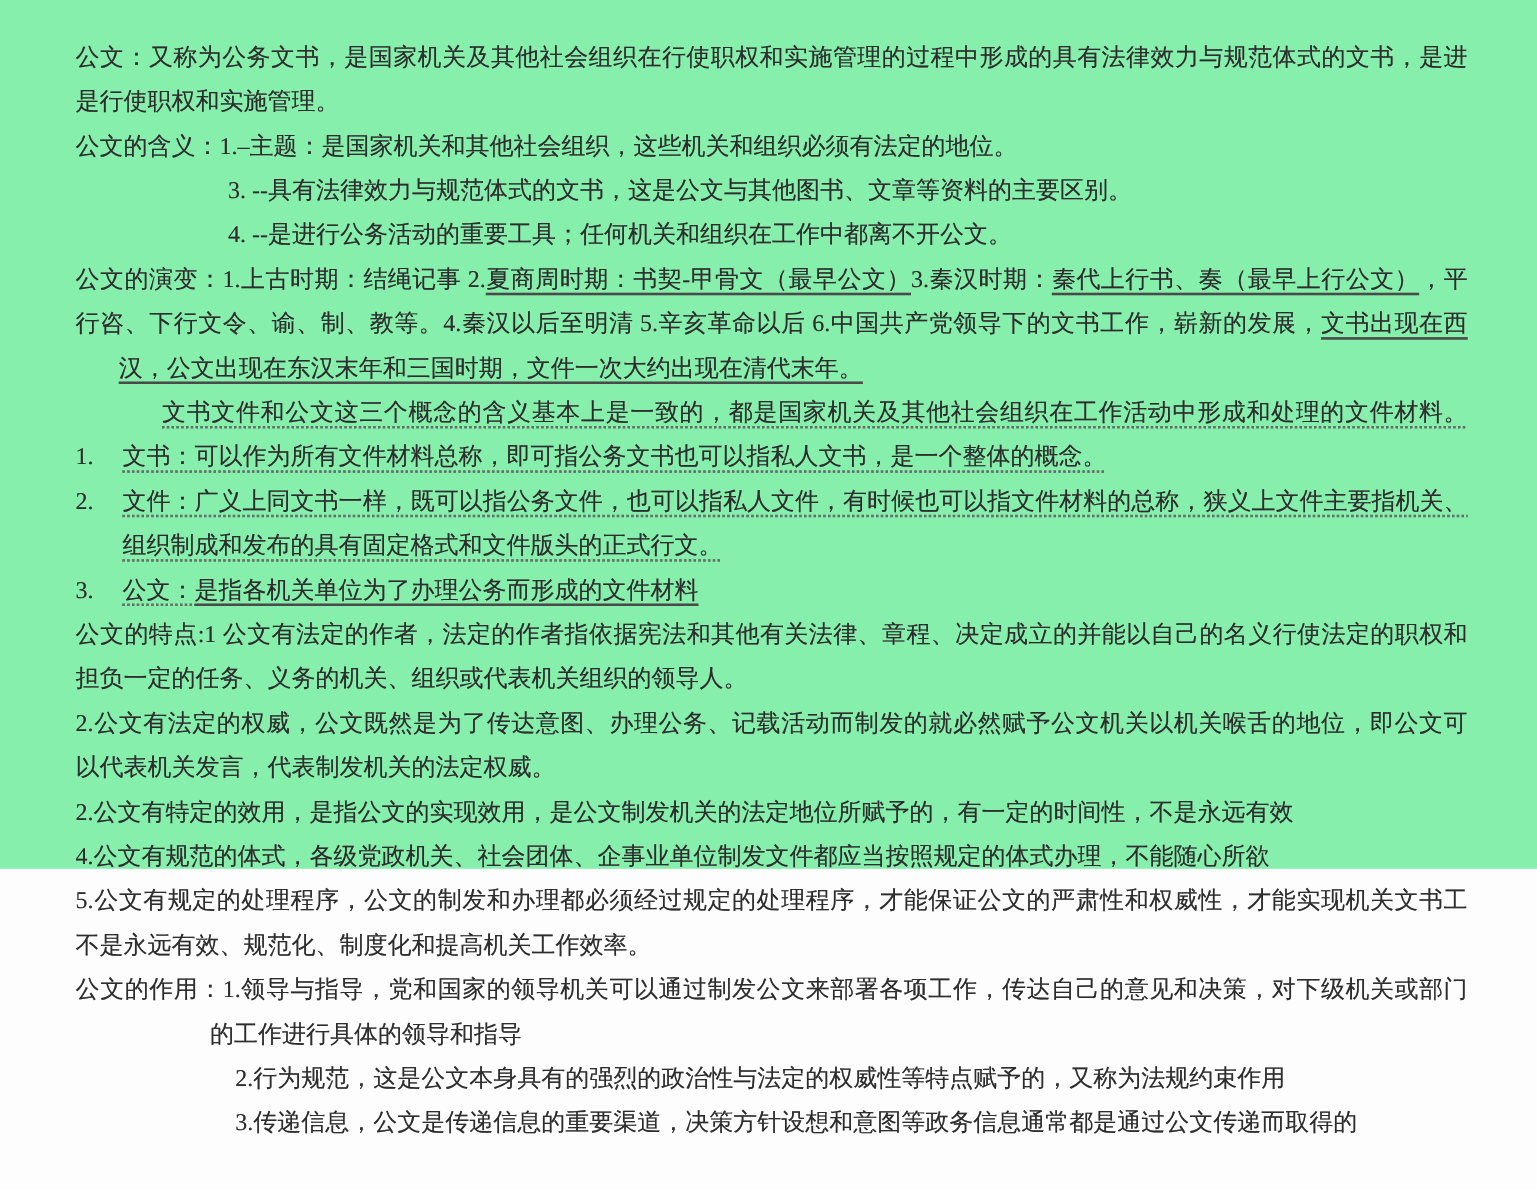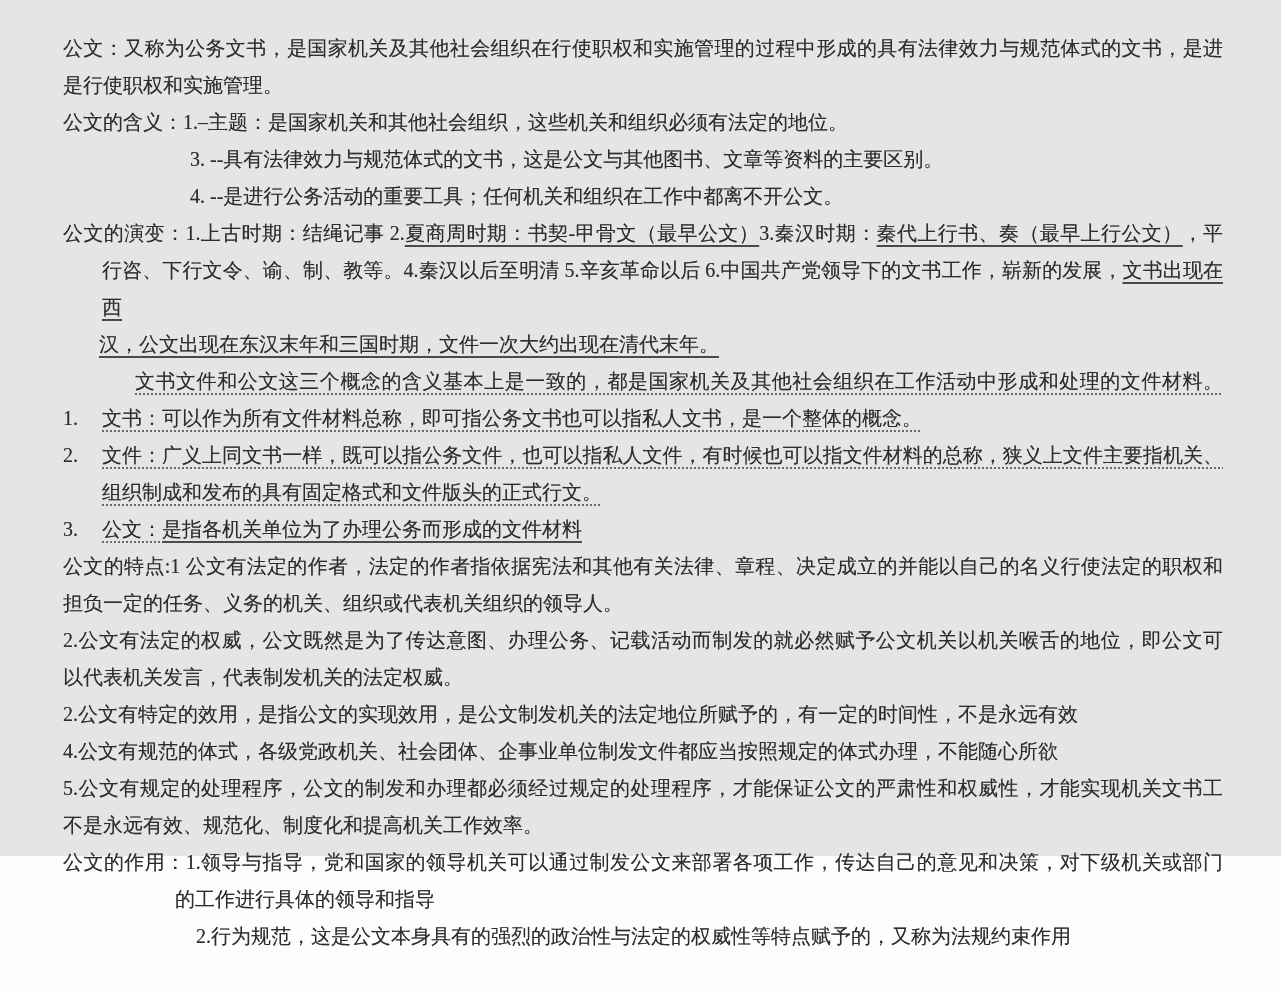--- a/index.html
+++ b/index.html
@@ -2,23 +2,23 @@
 <html><head>
 <meta charset="utf-8">
 <style>
   html,body { margin:0; padding:0; }
   body {
     width:1281px; height:992px; overflow:hidden;
     background:#fdfdfd;
   }
   .page {
     box-sizing:border-box;
-    width:1281px; height:856px;
+    width:1281px; height:724px;
     padding:30px 58px 0 63px;
-    background:#e5e5e5;
+    background:#86efac;
     font-family:"Liberation Serif","DejaVu Serif",serif;
     font-size:20px;
     line-height:37px;
     color:#2d2d2d;
     text-shadow:0 0 0.5px rgba(70,70,70,0.55);
   }
   .line { white-space:nowrap; }
   .line.justify {
     white-space:normal;
     text-align:justify;
@@ -41,31 +41,32 @@
 </head>
 <body>
 
 <div class="page">
     <div class="line justify" style="padding-left: 0px;"><span class="">公文：又称为公务文书，是国家机关及其他社会组织在行使职权和实施管理的过程中形成的具有法律效力与规范体式的文书，是进</span></div>
     <div class="line" style="padding-left: 0px;"><span class="">是行使职权和实施管理。</span></div>
     <div class="line" style="padding-left: 0px;"><span class="">公文的含义：1.–主题：是国家机关和其他社会组织，这些机关和组织必须有法定的地位。</span></div>
     <div class="line" style="padding-left: 127px;"><span class="">3. --具有法律效力与规范体式的文书，这是公文与其他图书、文章等资料的主要区别。</span></div>
     <div class="line" style="padding-left: 127px;"><span class="">4. --是进行公务活动的重要工具；任何机关和组织在工作中都离不开公文。</span></div>
     <div class="line justify" style="padding-left: 0px;"><span class="">公文的演变：1.上古时期：结绳记事 2.</span><span class="u-solid">夏商周时期：书契-甲骨文（最早公文）</span><span class="">3.秦汉时期：</span><span class="u-solid">秦代上行书、奏（最早上行公文）</span><span class="">，平</span></div>
-    <div class="line justify" style="padding-left: 0px; margin-left: 39px;"><span class="">行咨、下行文令、谕、制、教等。4.秦汉以后至明清 5.辛亥革命以后 6.中国共产党领导下的文书工作，崭新的发展，</span><span class="u-solid">文书出现在西</span></div>
+    <div class="line justify" style="padding-left: 0px;"><span class="">行咨、下行文令、谕、制、教等。4.秦汉以后至明清 5.辛亥革命以后 6.中国共产党领导下的文书工作，崭新的发展，</span><span class="u-solid">文书出现在西</span></div>
     <div class="line" style="padding-left: 0px; margin-left: 36px;"><span class="u-solid">汉，公文出现在东汉末年和三国时期，文件一次大约出现在清代末年。</span></div>
     <div class="line justify" style="padding-left: 72px;"><span class="u-dot">文书文件和公文这三个概念的含义基本上是一致的，都是国家机关及其他社会组织在工作活动中形成和处理的文件材料。</span></div>
     <div class="line" style="padding-left: 0px;"><span class="marker">1.</span><span class="u-dot">文书：可以作为所有文件材料总称，即可指公务文书也可以指私人文书，是一个整体的概念。</span></div>
     <div class="line justify" style="padding-left: 0px;"><span class="marker">2.</span><span class="u-dot">文件：广义上同文书一样，既可以指公务文件，也可以指私人文件，有时候也可以指文件材料的总称，狭义上文件主要指机关、</span></div>
     <div class="line" style="padding-left: 39px;"><span class="u-dot">组织制成和发布的具有固定格式和文件版头的正式行文。</span></div>
     <div class="line" style="padding-left: 0px;"><span class="marker">3.</span><span class="u-dot">公文：</span><span class="u-solid">是指各机关单位为了办理公务而形成的文件材料</span></div>
     <div class="line justify" style="padding-left: 0px;"><span class="">公文的特点:1 公文有法定的作者，法定的作者指依据宪法和其他有关法律、章程、决定成立的并能以自己的名义行使法定的职权和</span></div>
     <div class="line" style="padding-left: 0px;"><span class="">担负一定的任务、义务的机关、组织或代表机关组织的领导人。</span></div>
     <div class="line justify" style="padding-left: 0px;"><span class="">2.公文有法定的权威，公文既然是为了传达意图、办理公务、记载活动而制发的就必然赋予公文机关以机关喉舌的地位，即公文可</span></div>
     <div class="line" style="padding-left: 0px;"><span class="">以代表机关发言，代表制发机关的法定权威。</span></div>
     <div class="line" style="padding-left: 0px;"><span class="">2.公文有特定的效用，是指公文的实现效用，是公文制发机关的法定地位所赋予的，有一定的时间性，不是永远有效</span></div>
     <div class="line" style="padding-left: 0px;"><span class="">4.公文有规范的体式，各级党政机关、社会团体、企事业单位制发文件都应当按照规定的体式办理，不能随心所欲</span></div>
     <div class="line justify" style="padding-left: 0px;"><span class="">5.公文有规定的处理程序，公文的制发和办理都必须经过规定的处理程序，才能保证公文的严肃性和权威性，才能实现机关文书工</span></div>
     <div class="line" style="padding-left: 0px;"><span class="">不是永远有效、规范化、制度化和提高机关工作效率。</span></div>
     <div class="line justify" style="padding-left: 0px;"><span class="">公文的作用：1.领导与指导，党和国家的领导机关可以通过制发公文来部署各项工作，传达自己的意见和决策，对下级机关或部门</span></div>
     <div class="line" style="padding-left: 112px;"><span class="">的工作进行具体的领导和指导</span></div>
     <div class="line" style="padding-left: 133px;"><span class="">2.行为规范，这是公文本身具有的强烈的政治性与法定的权威性等特点赋予的，又称为法规约束作用</span></div>
+    <div class="line" style="padding-left: 133px;"><span class="">3.传递信息，公文是传递信息的重要渠道，决策方针设想和意图等政务信息通常都是通过公文传递而取得的</span></div>
   </div>
 
 </body></html>

